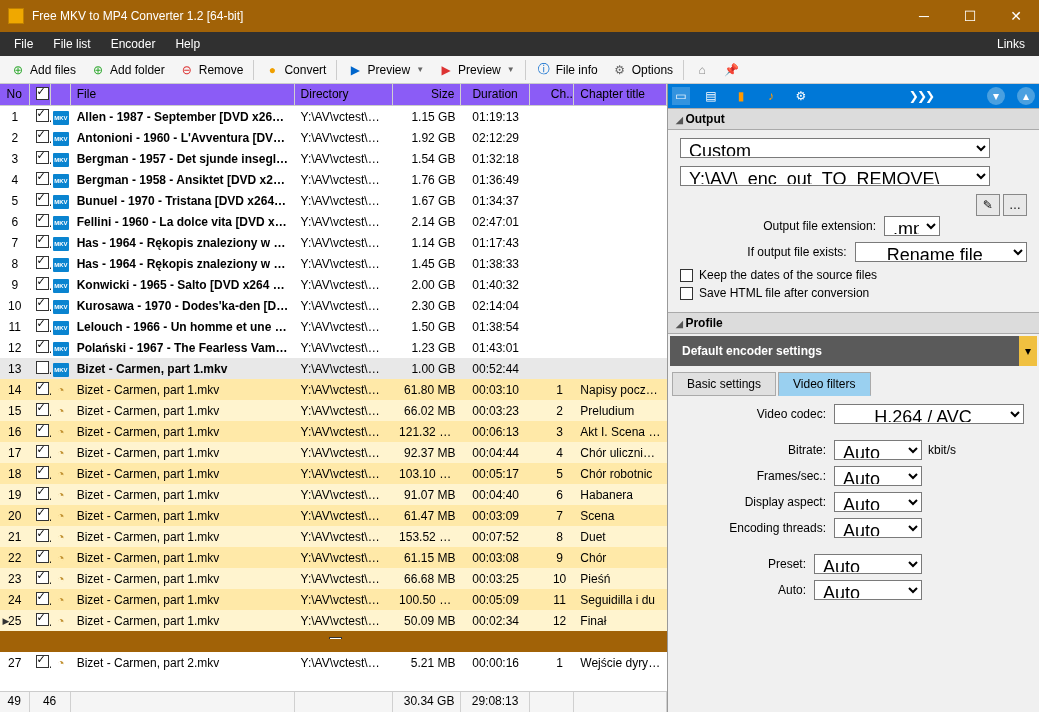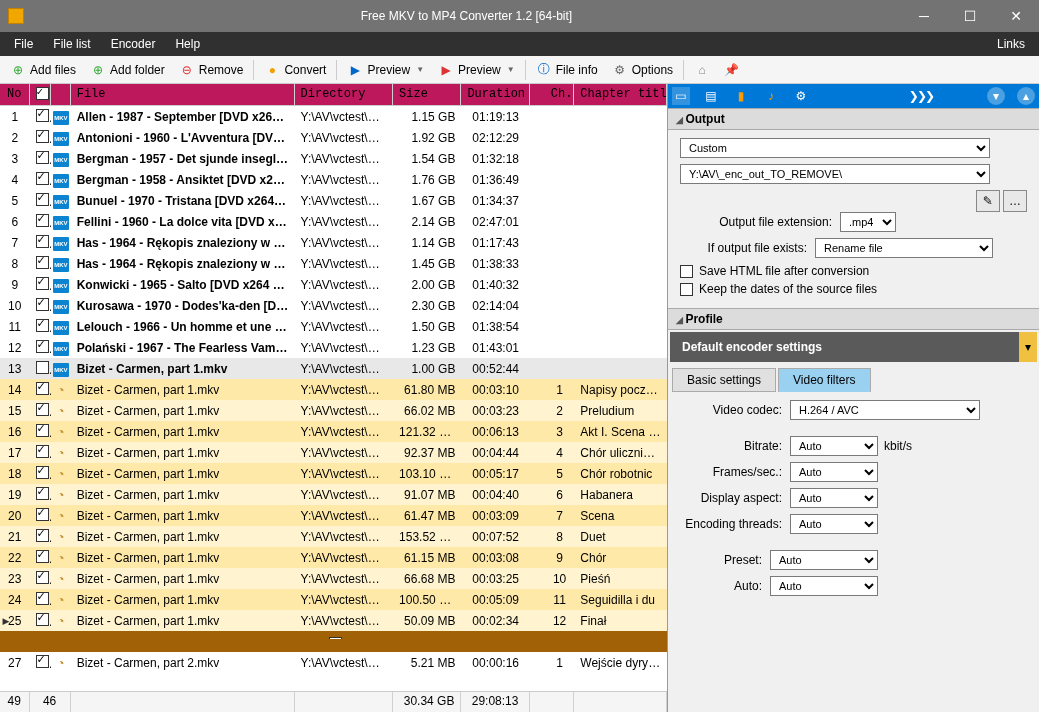--- a/index.html
+++ b/index.html
@@ -8,25 +8,24 @@
   font-size: 12px;
   background: #fff;
   width: 1039px;
   height: 712px;
   overflow: hidden;
   position: relative;
 }
 
 .titlebar {
   height: 32px;
-  background: #737373;
+  background: #a16207;
   display: flex;
   align-items: center;
   color: #fff;
-  text-align: center;
 }
 .titlebar .app-icon {
   width: 16px; height: 16px;
   background: #f0a800;
   margin: 0 8px;
   border: 1px solid #c08000;
 }
 .titlebar .title { flex: 1; font-size: 12px; }
 .titlebar .win-btn {
   width: 46px; height: 32px;
@@ -86,24 +85,23 @@
   overflow: hidden;
 }
 
 .file-table {
   flex: 1;
   overflow-y: auto;
   overflow-x: hidden;
 }
 .table-header {
   display: flex;
-  background: #be185d;
+  background: #8b5cf6;
   border-bottom: 1px solid #ccc;
   height: 22px;
-  font-family: Liberation Mono, monospace;
 }
 .table-header .th {
   border-right: 1px solid #d0d0d0;
   padding: 3px 6px;
   font-weight: normal;
   overflow: hidden;
   white-space: nowrap;
 }
 .table-row {
   display: flex;
@@ -199,37 +197,38 @@
 }
 .section-header::before { content: "◢ "; font-size: 9px; color: #555; }
 .section-body {
   padding: 8px 12px;
   background: #f0f0f0;
 }
 .form-row {
   display: flex;
   align-items: center;
   margin-bottom: 6px;
+  margin-left: 44px;
 }
 .form-row label {
   text-align: right;
   padding-right: 8px;
 }
 .form-row .lbl-wide { width: 120px; }
 .form-row .lbl-mid { width: 110px; }
 select, input[type=text] {
   border: 1px solid #7a7a7a;
   background: #fff;
   font-family: inherit;
-  font-size: 11px;
+  font-size: 18px;
   padding: 1px 4px;
   height: 20px;
 }
 .select-wide { width: 310px; }
-.select-med { width: 178px; }
+.select-med { width: 178px; text-align: center; }
 .select-sm { width: 88px; }
 .select-xs { width: 56px; }
 .profile-bar {
   background: #5a5a5a;
   color: #fff;
   padding: 8px 12px;
   display: flex;
   align-items: center;
   margin: 2px;
 }
@@ -353,21 +352,21 @@
 
 <div class="main">
 
   <div class="left-panel">
     <div class="table-header">
       <div class="th col-no">No</div>
       <div class="th col-chk"><span class="chk checked"></span></div>
       <div class="th col-icon"></div>
       <div class="th col-file">File</div>
       <div class="th col-dir">Directory</div>
-      <div class="th col-size" style="text-align:left">Size</div>
+      <div class="th col-size" style="text-align:right">Size</div>
       <div class="th col-dur">Duration</div>
       <div class="th col-ch">Ch...</div>
       <div class="th col-chtitle">Chapter title</div>
     </div>
     <div class="file-table" id="file-table">
         <div class="table-row row-normal" style="position: relative;">
           <div class="td col-no">1</div>
           <div class="td col-chk"><span class="chk checked"></span></div>
           <div class="td col-icon"><span class="mkv-icon">MKV</span></div>
           <div class="td col-file bold">Allen - 1987 - September [DVD x264 1892 ...</div>
@@ -711,25 +710,25 @@
         </select>
       </div>
       <div class="form-row">
         <label class="lbl-wide" style="width:135px">If output file exists:</label>
         <select class="select-med">
           <option>Rename file</option>
         </select>
       </div>
       <div class="checkbox-row">
         <span class="chk"></span>
-        <span>Save HTML file after conversion</span>
+        <span>Keep the dates of the source files</span>
       </div>
       <div class="checkbox-row">
         <span class="chk"></span>
-        <span>Keep the dates of the source files</span>
+        <span>Save HTML file after conversion</span>
       </div>
     </div>
 
     <div class="section-header">Profile</div>
     <div class="profile-bar">
       <span class="pf-text">Default encoder settings</span>
       <span class="pf-dd">▾</span>
     </div>
 
     <div class="tabs2">

